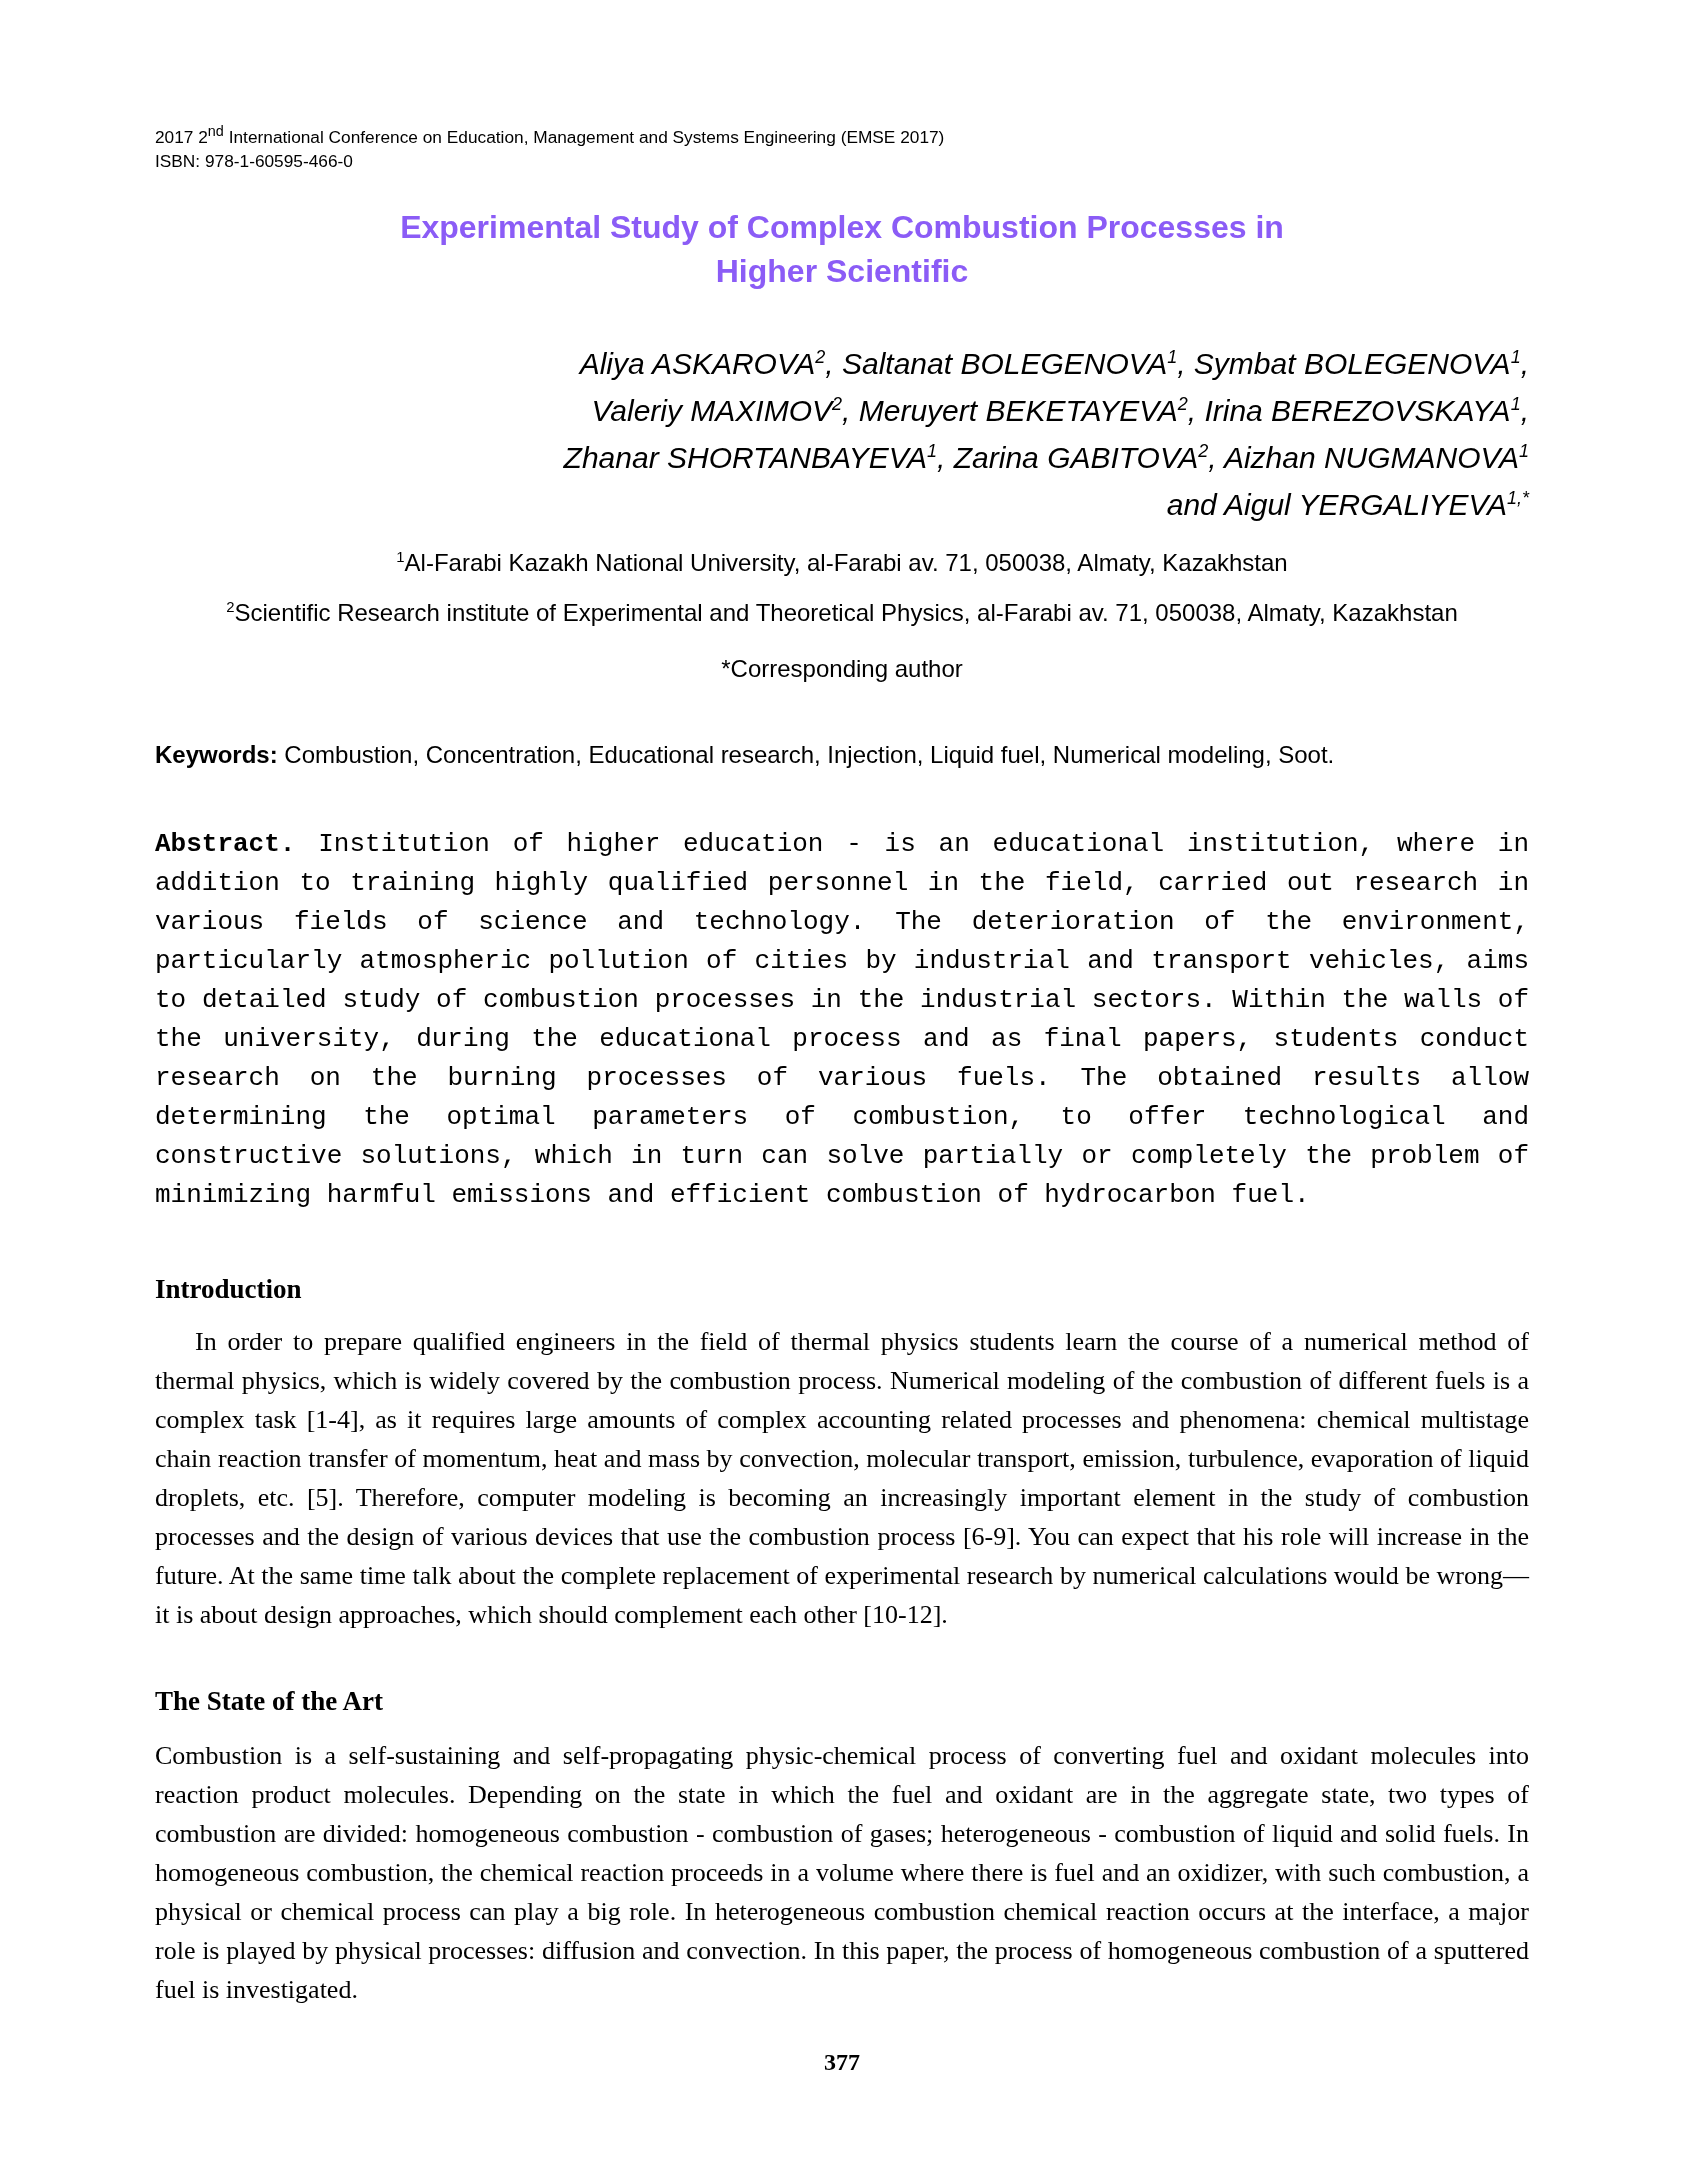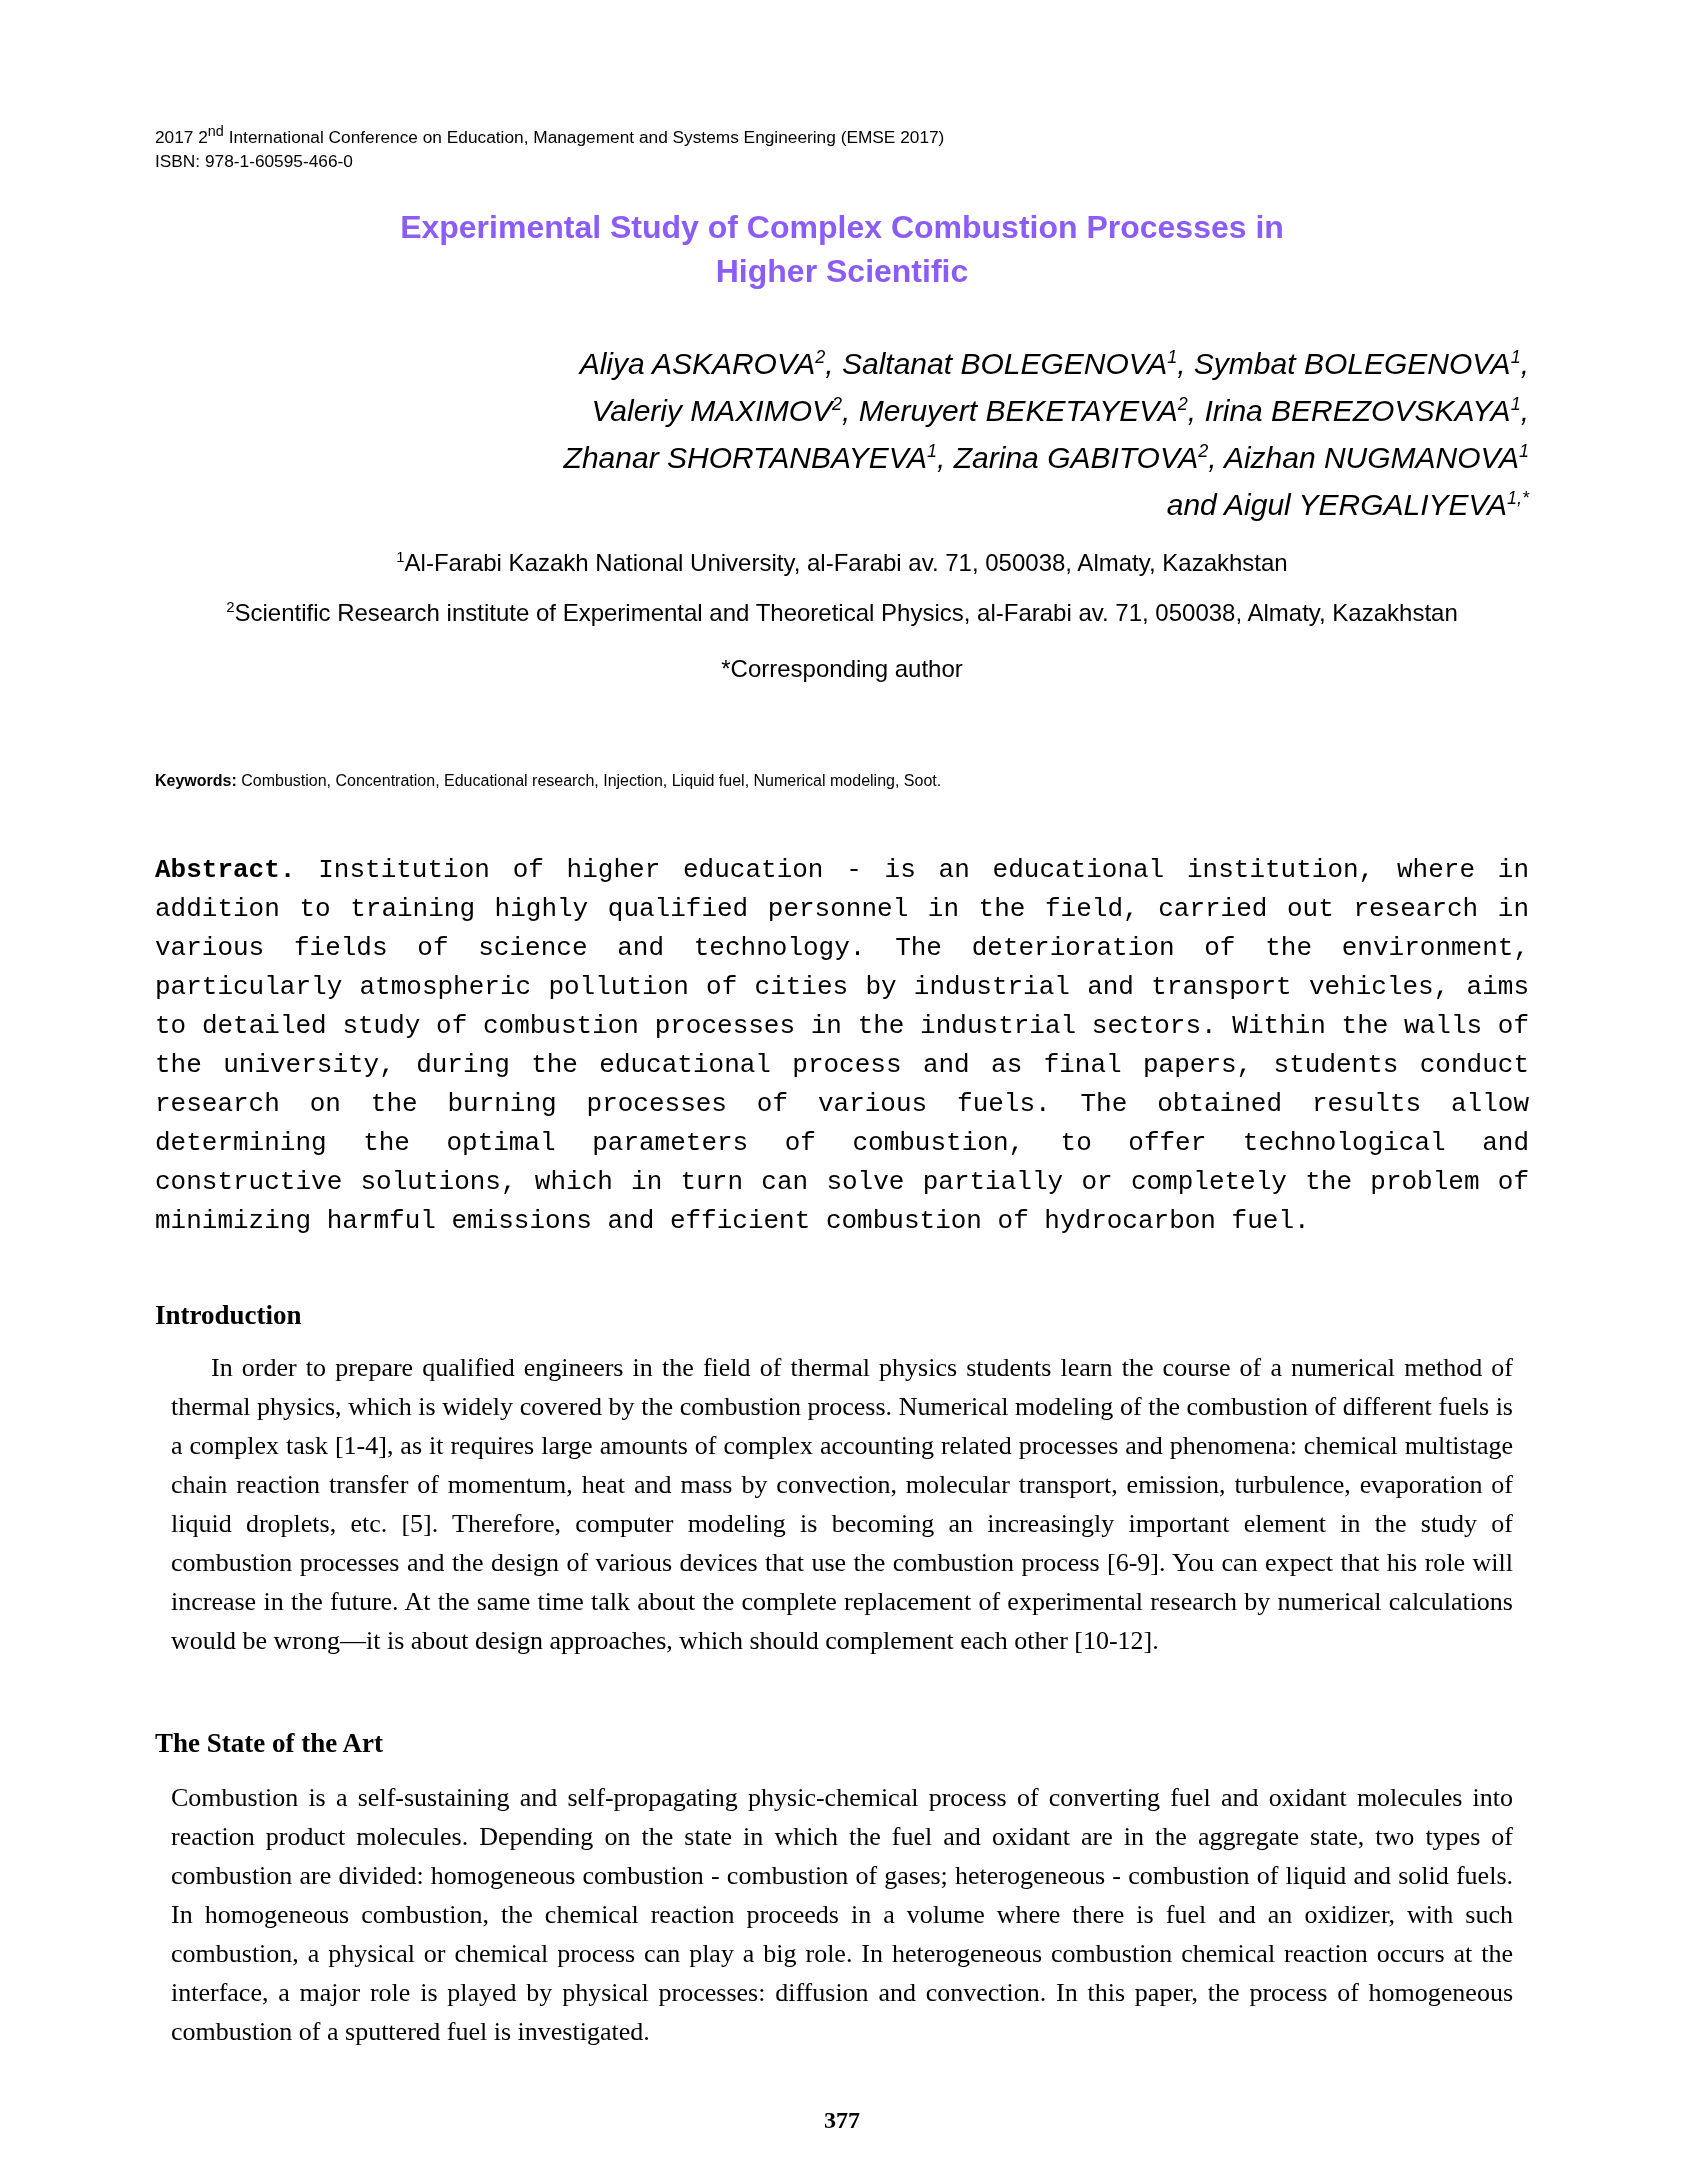--- a/index.html
+++ b/index.html
@@ -56,23 +56,23 @@
   .affil-1 { margin-top: 18px; }
   .affil-2 { margin-top: 16px; }
   .corresponding {
     margin-top: 22px;
     font-family: Liberation Sans, sans-serif;
     font-size: 24px;
     line-height: 34px;
     text-align: center;
   }
   .keywords {
-    margin-top: 76px;
+    margin-top: 50px;
     font-family: "Liberation Sans", sans-serif;
-    font-size: 16px;
+    font-size: 24px;
     line-height: 38px;
     text-align: justify;
   }
   .keywords .kw-label { font-weight: bold; }
   .abstract {
     margin-top: 51px;
     font-family: Liberation Mono, monospace;
     font-size: 26px;
     line-height: 39px;
     text-align: justify;
@@ -81,21 +81,21 @@
   .section-heading {
     margin: 0;
     font-family: "Liberation Serif", serif;
     font-weight: bold;
     font-size: 27px;
     line-height: 34px;
   }
   .heading-intro { margin-top: 57px; }
   .heading-state { margin-top: 50px; }
   .body-para {
-    margin: 16px;
+    margin: 0;
     font-family: "Liberation Serif", serif;
     font-size: 26px;
     line-height: 39px;
     text-align: justify;
   }
   .para-intro { margin-top: 16px; text-indent: 40px; }
   .para-state { margin-top: 18px; }
   .page-number {
     margin-top: 40px;
     font-family: "Liberation Serif", serif;

